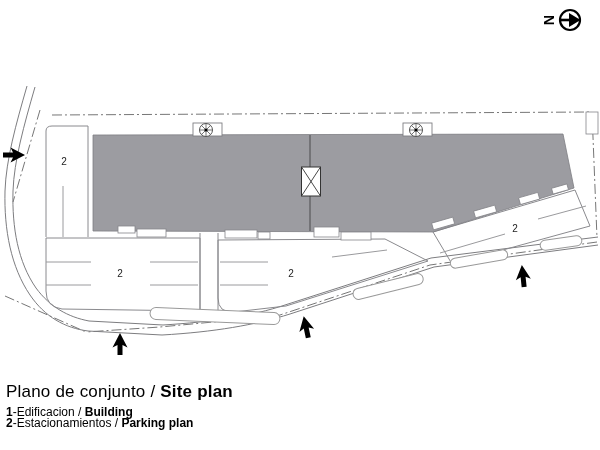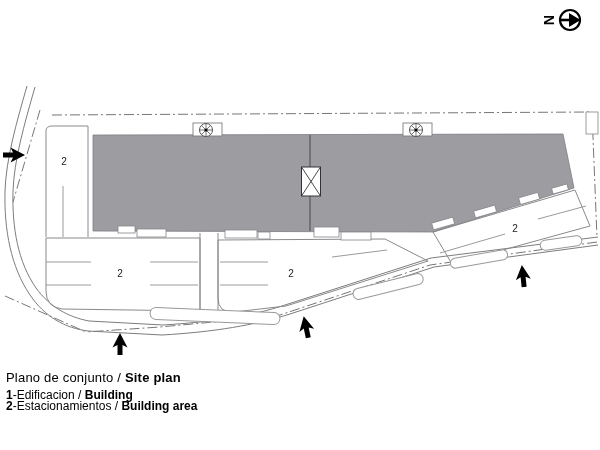--- a/index.html
+++ b/index.html
@@ -2,21 +2,21 @@
 <html><head>
 <meta charset="utf-8">
 <style>
   html,body{margin:0;padding:0;background:#ffffff;}
   .canvas{position:relative;width:600px;height:450px;background:#ffffff;overflow:hidden;
           font-family:"Liberation Sans", sans-serif;}
   svg{position:absolute;left:0;top:0;}
   svg text{font-family:"Liberation Sans", sans-serif;}
   .parking-label{font-size:10px;fill:#222;}
   .legend{position:absolute;left:6px;top:370px;color:#000;}
-  .legend .title{font-size:13px;margin:0 0 5px 0;letter-spacing:.2px;}
+  .legend .title{font-size:17px;margin:12px 0 5px 0;letter-spacing:.2px;}
   .legend .item{font-size:12px;line-height:11px;}
   .b{font-weight:bold;}
 </style>
 </head>
 <body>
 
 <div class="canvas">
 
 <svg width="600" height="450" viewBox="0 0 600 450">
 
@@ -123,16 +123,16 @@
     <text x="549" y="25" text-anchor="middle" font-size="14" font-weight="bold" fill="#000" transform="rotate(90 549 20)">N</text>
     <circle cx="570" cy="20" r="10" fill="#fff" stroke="#000" stroke-width="2.2"></circle>
     <line x1="560" y1="20" x2="571" y2="20" stroke="#000" stroke-width="2.6"></line>
     <polygon points="569,13 580.5,20 569,27" fill="#000"></polygon>
   </g>
 </svg>
 
 <div class="legend">
   <div class="title"><span>Plano de conjunto / </span><span class="b">Site plan</span></div>
   <div class="item"><span class="b">1</span><span>-Edificacion / </span><span class="b">Building</span></div>
-  <div class="item"><span class="b">2</span><span>-Estacionamientos / </span><span class="b">Building area</span></div>
+  <div class="item"><span class="b">2</span><span>-Estacionamientos / </span><span class="b">Parking plan</span></div>
 </div>
 
 </div>
 
 </body></html>

